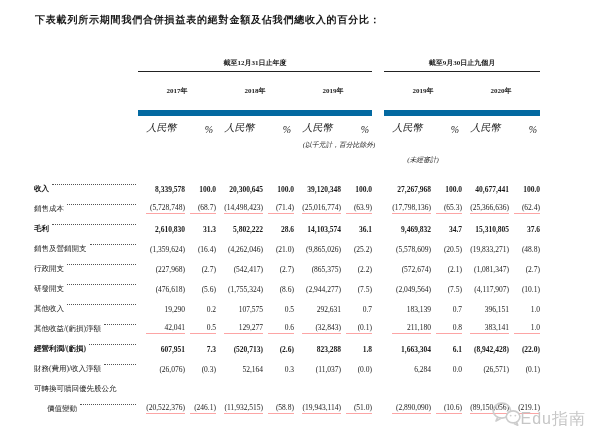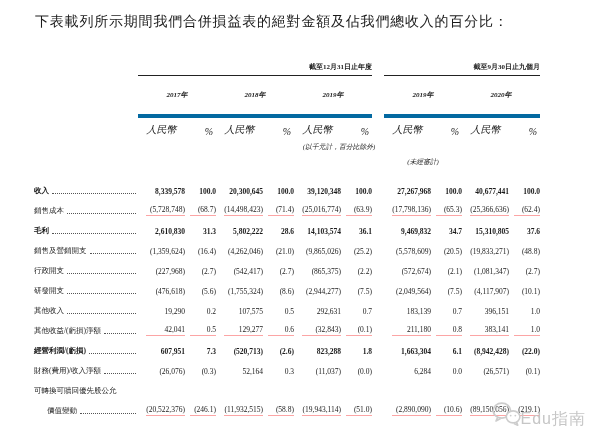--- a/index.html
+++ b/index.html
@@ -1,38 +1,38 @@
 <!DOCTYPE html>
 <html><head>
 <meta charset="utf-8">
 <style>
   html,body{margin:0;padding:0;background:#ffffff;}
   .page{position:relative;width:600px;height:435px;background:#fff;overflow:hidden;
         font-family:"Liberation Serif","DejaVu Serif",serif;color:#1a1a1a;}
-  .title{margin:13px 4px 0 35px;font-size:14px;font-weight:normal;letter-spacing:0.8px;}
+  .title{margin:13px 4px 0 35px;font-size:10px;font-weight:bold;letter-spacing:0.8px;}
   table{margin:25px 0 0 34px;border-collapse:collapse;table-layout:fixed;width:506px;}
   td{padding:0;vertical-align:bottom;overflow:visible;}
   col.c-label{width:104px;}
   col.c-num{width:47px;}
   col.c-pct{width:31px;}
   col.c-gap{width:12px;}
   
-  .group-row td{height:16px;text-align:right;}
+  .group-row td{height:16px;}
   .group-cell{text-align:center;font-weight:bold;font-size:7px;border-bottom:1px solid #222;padding-bottom:3px;}
   .year-row td{height:24px;}
-  .year-cell{text-align:center;font-weight:bold;font-size:7px;border-bottom:4px solid #0369a1;padding-bottom:14px;font-style:italic;}
+  .year-cell{text-align:center;font-weight:bold;font-size:7px;border-bottom:6px solid #0369a1;padding-bottom:14px;}
   .unit-row td{height:19px;font-style:italic;font-size:10px;}
   .u-rmb{text-align:center;}
   .u-pct{text-align:right;padding-right:3px;}
   .note-row td{height:15px;font-style:italic;font-size:6.8px;text-align:center;}
   .pre-body-gap td{height:9px;}
   
   tbody tr{height:20px;}
   .label-cell{font-size:7.5px;}
-  .labwrap{display:flex;align-items:flex-end;}
+  .labwrap{display:flex;align-items:flex-start;}
   .lbl{white-space:nowrap;}
   .indent .lbl{padding-left:13px;}
   .leader{flex:1 1 auto;border-bottom:1px dotted #555;margin:0 2px 2px 3px;min-width:4px;}
   td.num,td.pct{text-align:right;font-size:7.5px;}
   .bold{font-weight:bold;}
   .cellv{white-space:nowrap;}
   td.rule .cellv{border-bottom:1px solid #fca5a5;margin-left:8px;padding-bottom:1px;}
   td.pct.rule .cellv{margin-left:5px;}
   
   .watermark{position:absolute;right:14px;bottom:5px;display:flex;align-items:flex-end;}

